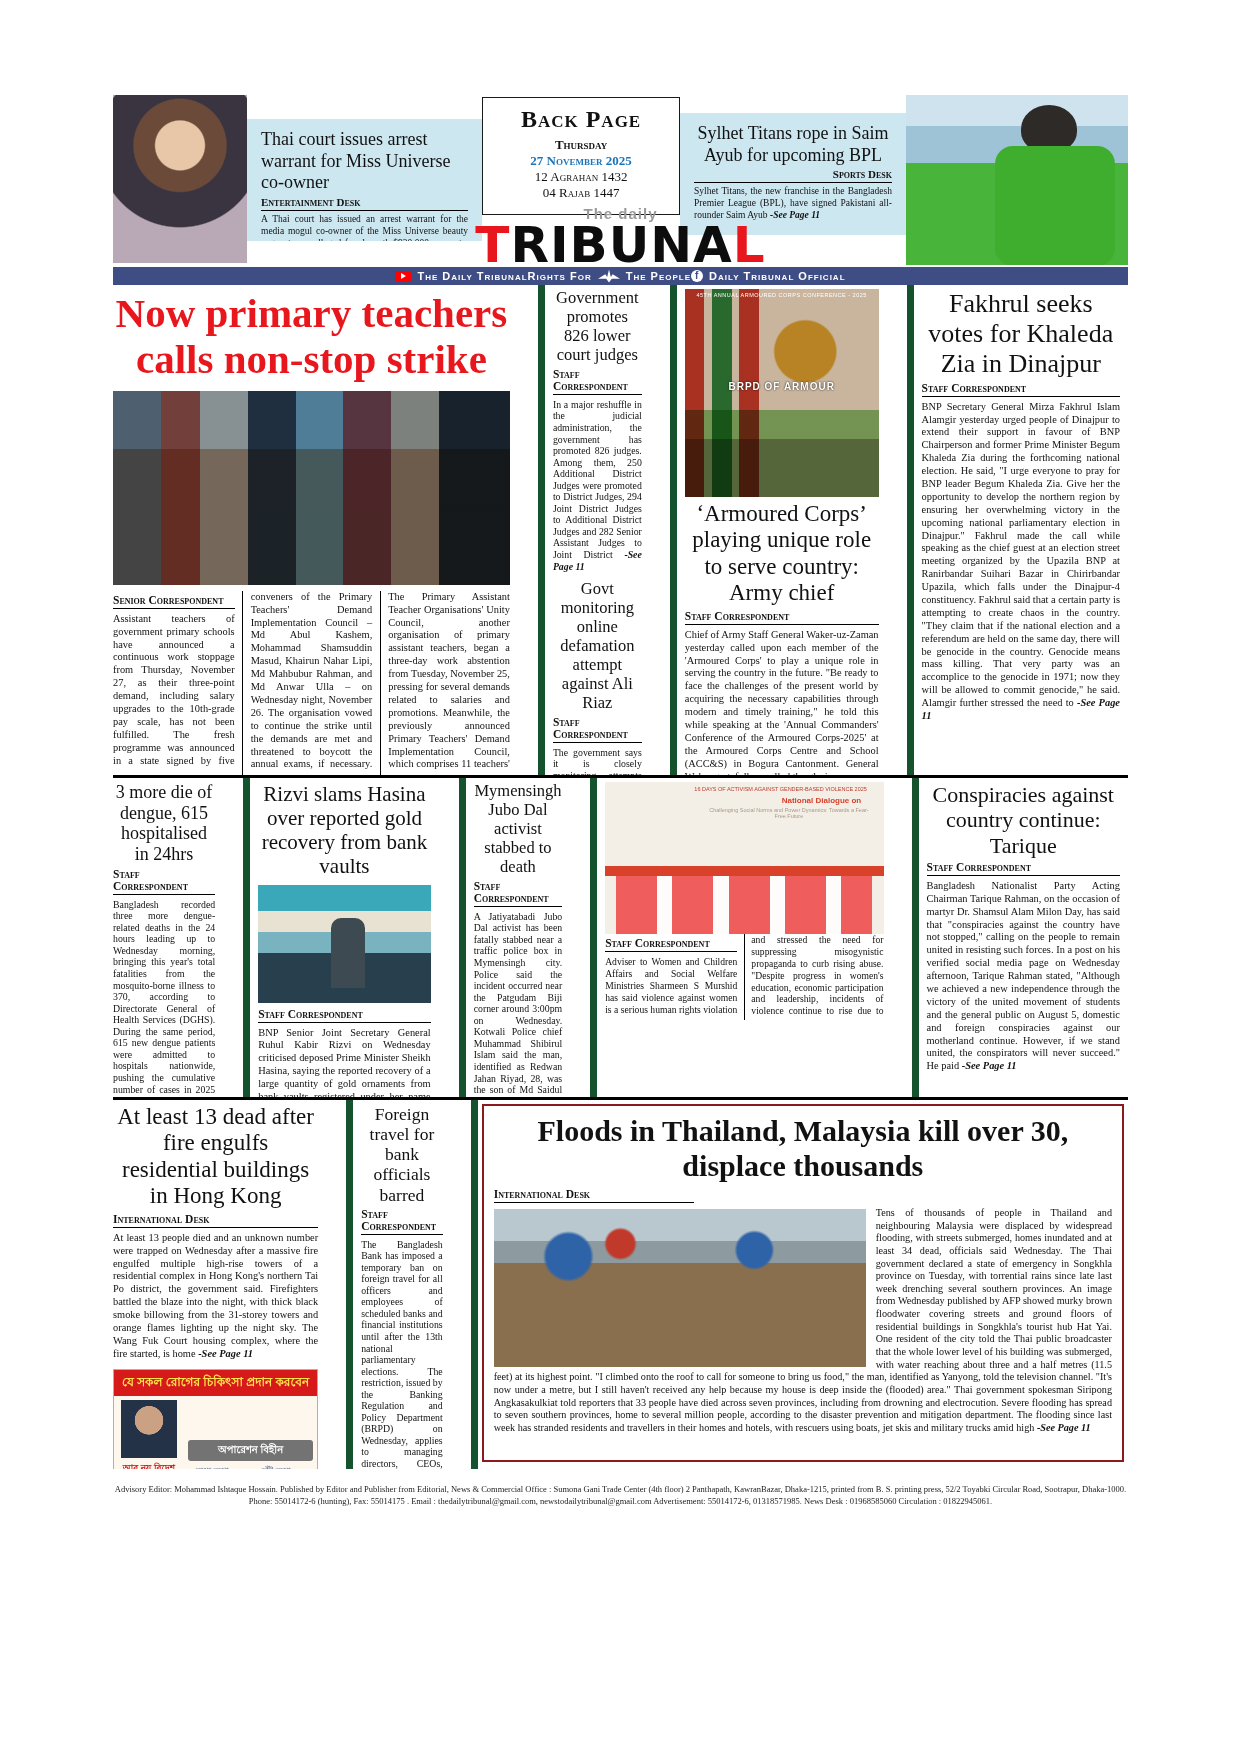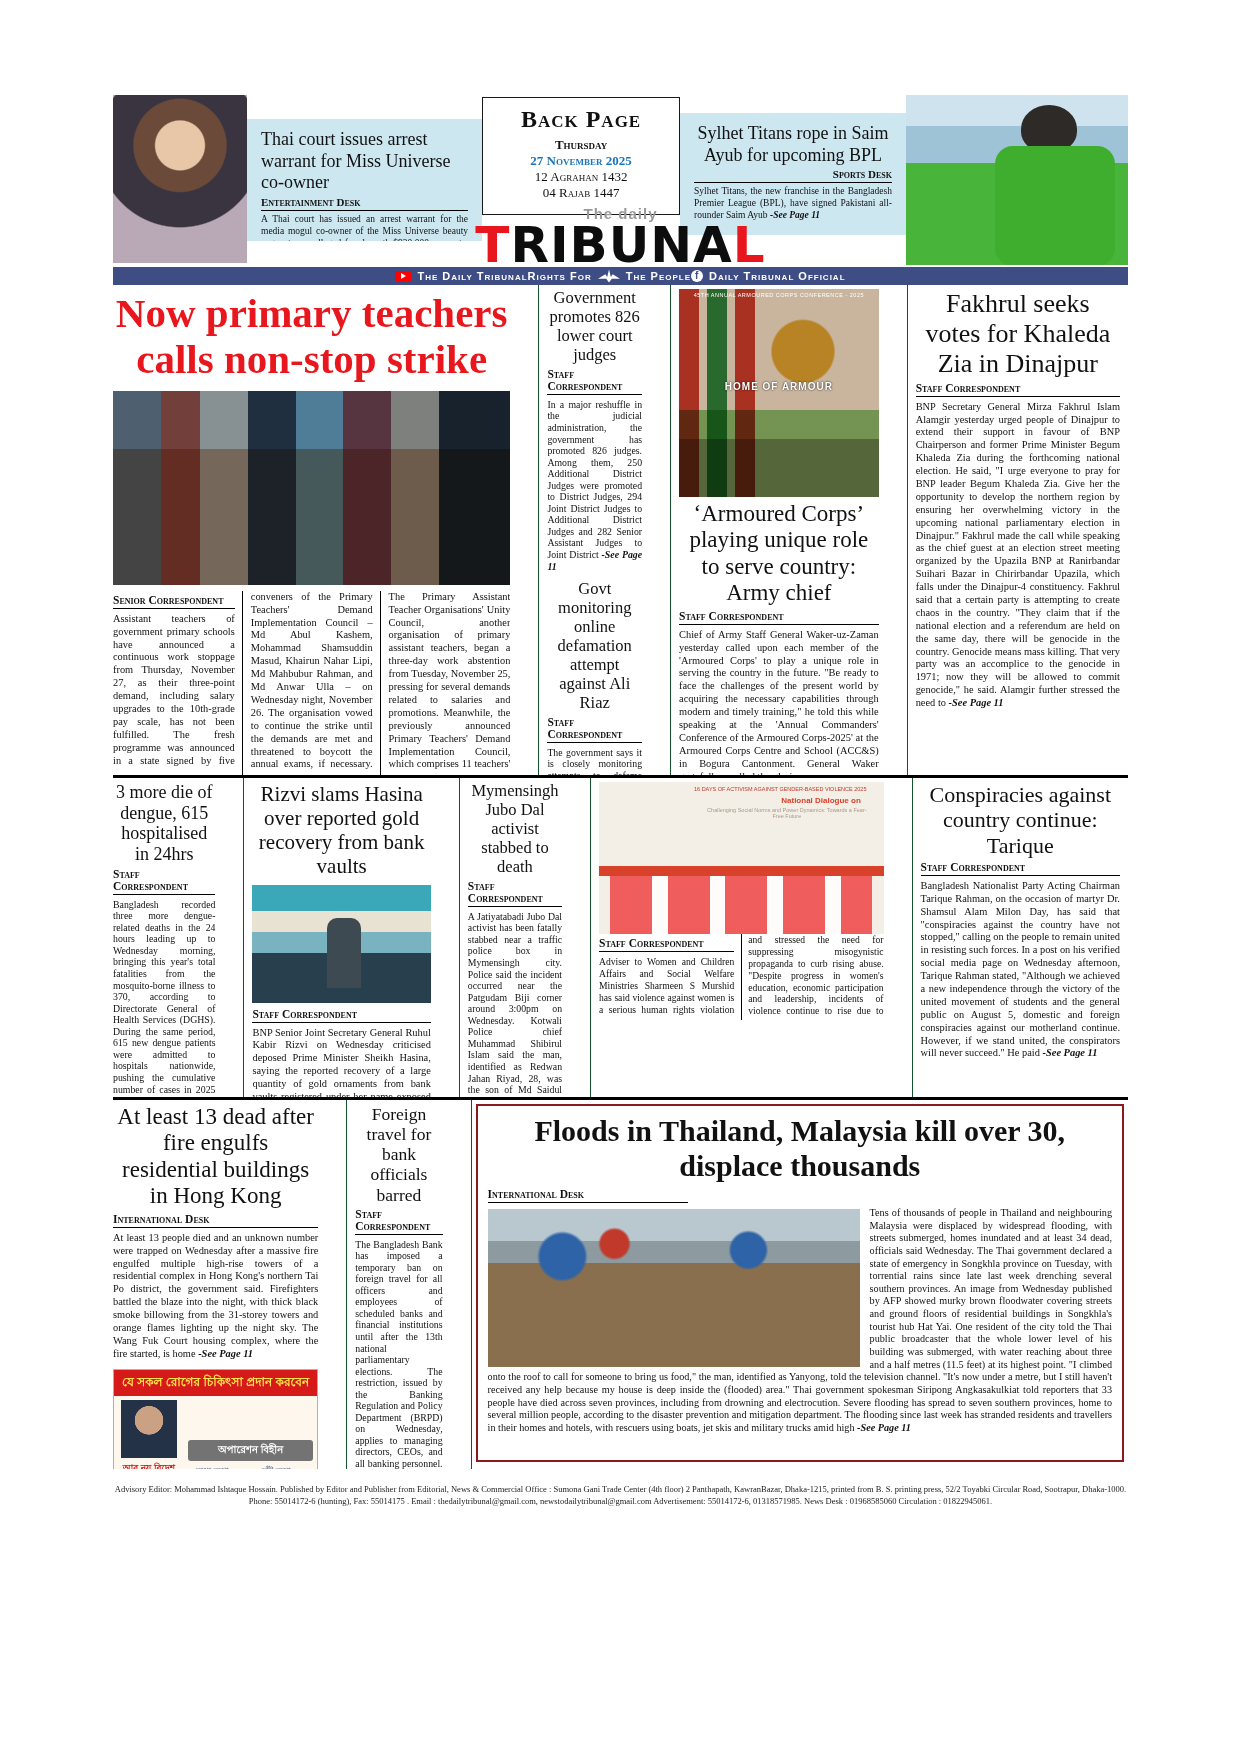--- a/index.html
+++ b/index.html
@@ -42,21 +42,21 @@
   .yt:after { content:""; position:absolute; left:6px; top:2.5px; border-left:5px solid #fff; border-top:3px solid transparent; border-bottom:3px solid transparent; }
   .fb { width:12px; height:12px; background:#fff; color:#3f4d85; border-radius:50%; font-size:10px; font-weight:bold; text-align:center; line-height:12px; display:inline-block; font-variant:normal; }
 
   
   .headline { font-weight:normal; text-align:center; line-height:1.15; }
   .byline { font-weight:bold; font-variant:small-caps; font-size:11.5px; border-bottom:1.5px solid #000; padding:3px 0 2px; margin-bottom:4px; }
   .body { font-size:10.4px; line-height:1.24; text-align:justify; }
   .narrow .body { font-size:9.8px; line-height:1.18; }
   section { display:flex; }
   .col { padding:4px 8px 0; overflow:hidden; }
-  .col + .col { border-left:1px solid #14532d;margin-left:20px; }
+  .col + .col { border-left:7px solid #14532d;margin-left:20px; }
   .sec-a { height:490px; }
   .sec-b { height:322px; border-top:3px solid #000; }
   .sec-c { height:372px; border-top:3px solid #000; }
 
   
   .colA1 { width:432px; padding-left:0; }
   .lead-headline { color:#e8171d; font-weight:bold; font-size:41px; text-align:center; line-height:1.12; margin:2px 0 8px; }
   .ph-protest { width:100%; height:194px;
     background: linear-gradient(90deg,#7d8896 0 12%, #b85a4e 12% 22%, #d8cfc4 22% 34%, #334455 34% 46%, #7fb3c9 46% 58%, #8a4a55 58% 70%, #c9b8a6 70% 82%, #27313c 82% 100%),
     linear-gradient(180deg,#9fb2bf 0 30%, #8a7f74 30% 100%); background-blend-mode:multiply; }
@@ -208,21 +208,21 @@
       <div class="story" style="margin-top:8px">
         <h2 class="headline">Govt monitoring online defamation attempt against Ali Riaz</h2>
         <div class="byline">Staff Correspondent</div>
         <p class="body"><span>The government says it is closely monitoring attempts to defame Professor Ali Riaz, Special Assistant to the Chief Adviser, after a woman identified as Atandranu Ripa began circulating what officials describe as false and fabricated video statements on social media since Tuesday. According to a statement shared on the Chief Adviser's official Facebook page, Professor Riaz said he does not know the woman and rejected</span> </p>
       </div>
     </div>
 
     <div class="col colA3">
       <div class="photo ph-army">
         <div class="ph-banner">45TH ANNUAL ARMOURED CORPS CONFERENCE - 2025</div>
-        <div class="ph-caption">HOME OF ARMOUR</div>
+        <div class="ph-caption">BRPD OF ARMOUR</div>
       </div>
       <h2 class="headline">‘Armoured Corps’ playing unique role to serve country: Army chief</h2>
       <div class="byline">Staff Correspondent</div>
       <p class="body">Chief of Army Staff General Waker-uz-Zaman yesterday called upon each member of the 'Armoured Corps' to play a unique role in serving the country in the future. "Be ready to face the challenges of the present world by acquiring the necessary capabilities through modern and timely training," he told this while speaking at the 'Annual Commanders' Conference of the Armoured Corps-2025' at the Armoured Corps Centre and School (ACC&amp;S) in Bogura Cantonment. General Waker gratefully recalled the glorious</p>
 
     </div>
 
     <div class="col colA4">
       <h2 class="headline">Fakhrul seeks votes for Khaleda Zia in Dinajpur</h2>
       <div class="byline">Staff Correspondent</div>

